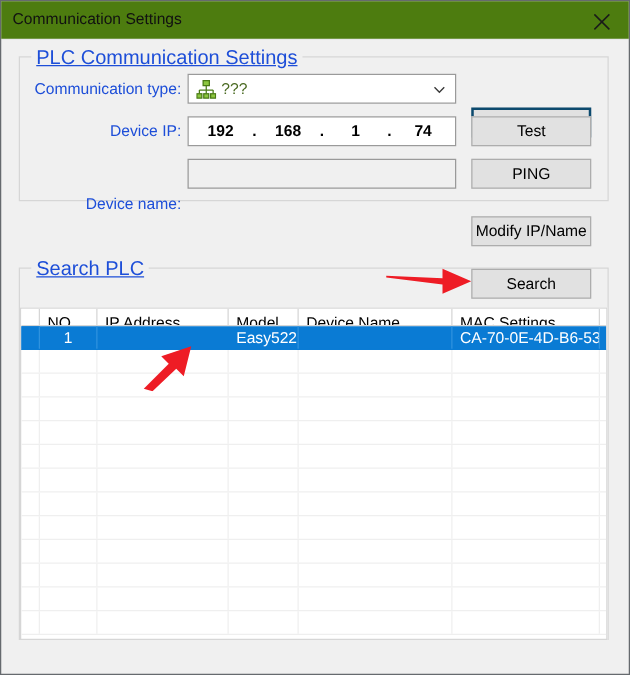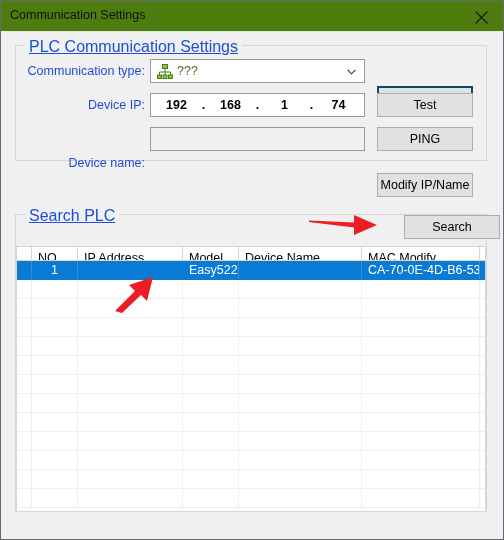--- a/index.html
+++ b/index.html
@@ -280,31 +280,31 @@
   <div class="btn focused" style="left:376px; top:58px; width:96px;">OK</div>
   <div class="btn" style="left:376px; top:92px; width:96px;">Test</div>
   <div class="btn" style="left:376px; top:172px; width:96px;">Modify IP/Name</div>
 
   <div class="btn" style="left:376px; top:126px; width:96px;">PING</div>
 
   <div class="groupbox" id="group-search">
     <div class="group-title">Search PLC</div>
   </div>
 
-  <div class="btn" style="left:376px; top:214px; width:96px;margin-left:27px;">Search</div>
+  <div class="btn" style="left:376px; top:214px; width:96px;">Search</div>
 
   <div id="plc-table">
 
     <div class="grid-row header">
       <div class="cell c-sel"></div>
       <div class="cell c-no pad">NO.</div>
       <div class="cell c-ip pad">IP Address</div>
       <div class="cell c-dev pad">Device Name</div>
       <div class="cell c-model pad">Model</div>
-      <div class="cell c-mac pad">MAC Modify</div>
+      <div class="cell c-mac pad">MAC Settings</div>
       <div class="cell c-tail"></div>
     </div>
 
     <div class="grid-row selected">
       <div class="cell c-sel"></div>
       <div class="cell c-no center">1</div>
       <div class="cell c-model pad">Easy522</div>
       <div class="cell c-dev pad"></div>
       <div class="cell c-mac pad">CA-70-0E-4D-B6-53</div>
       <div class="cell c-tail"></div>

